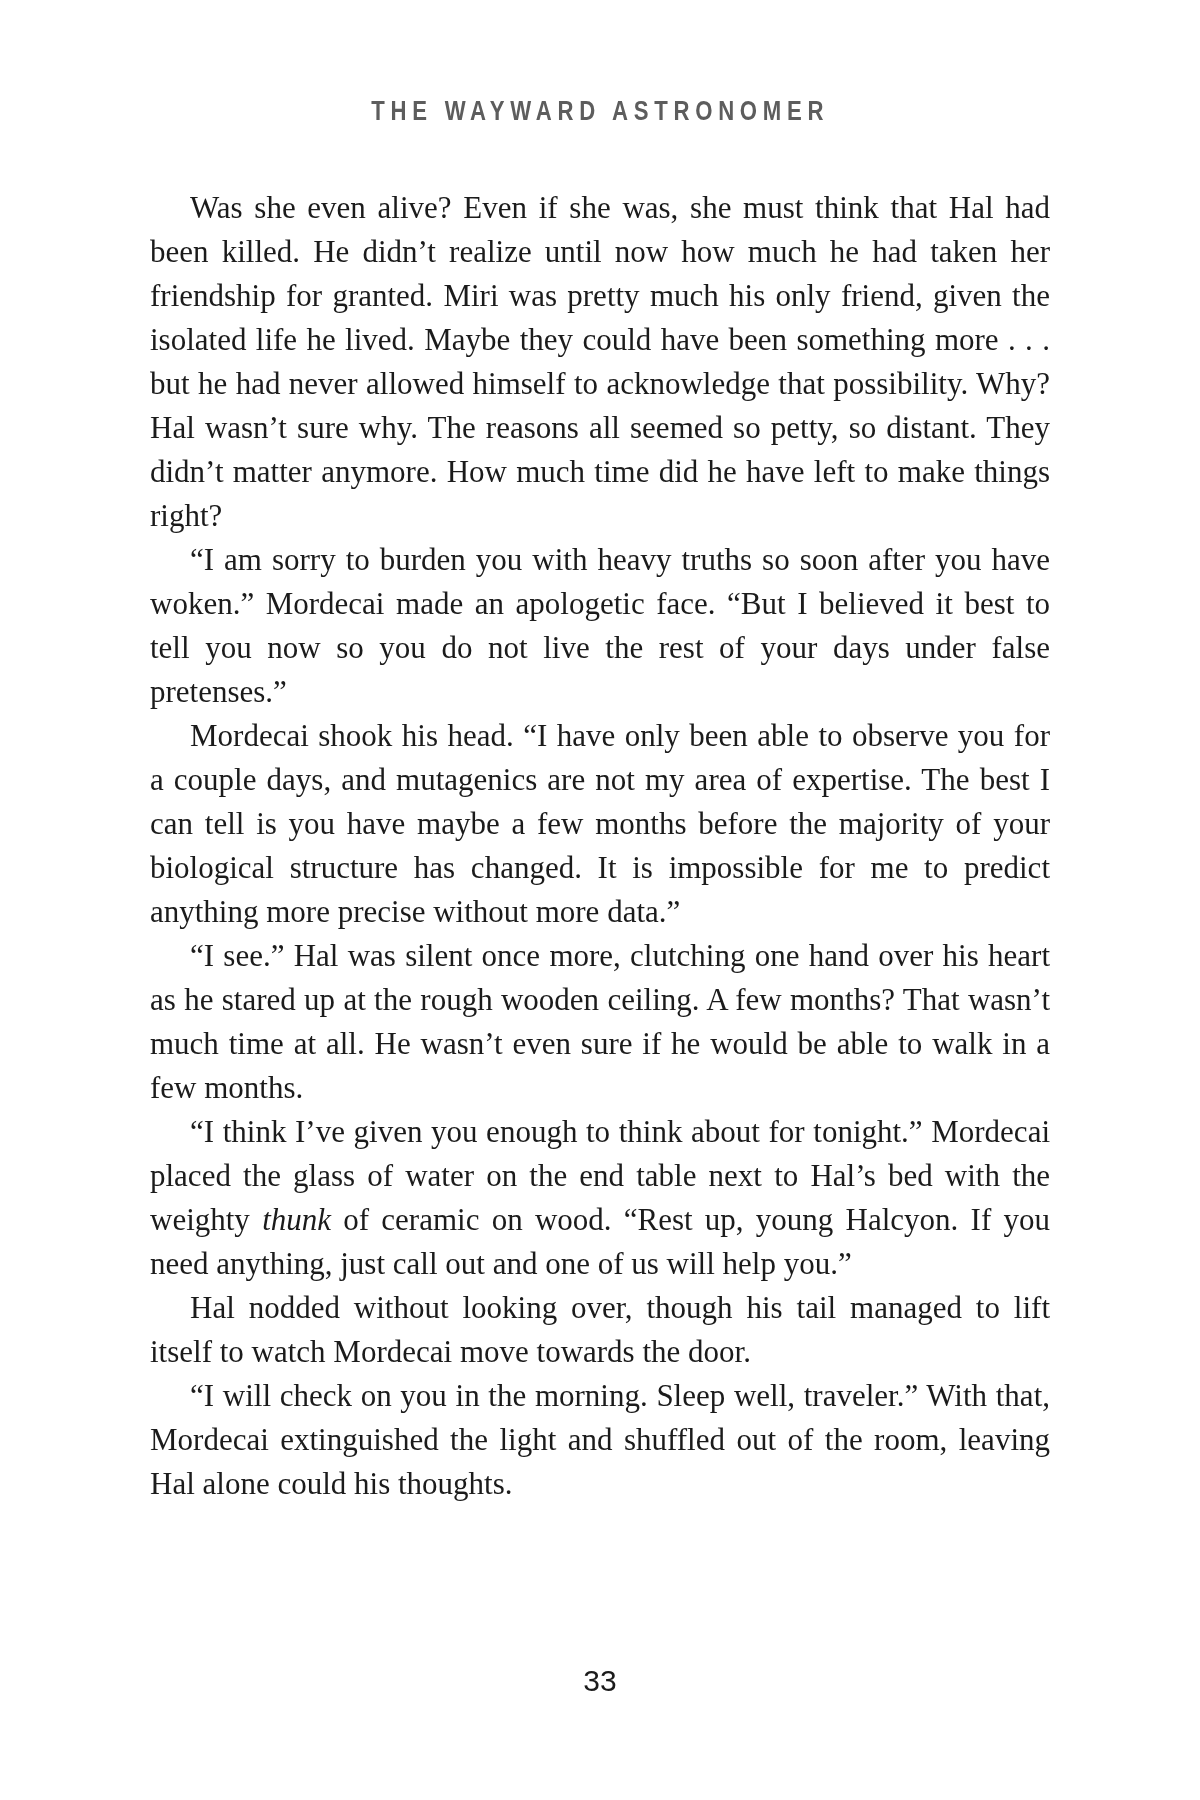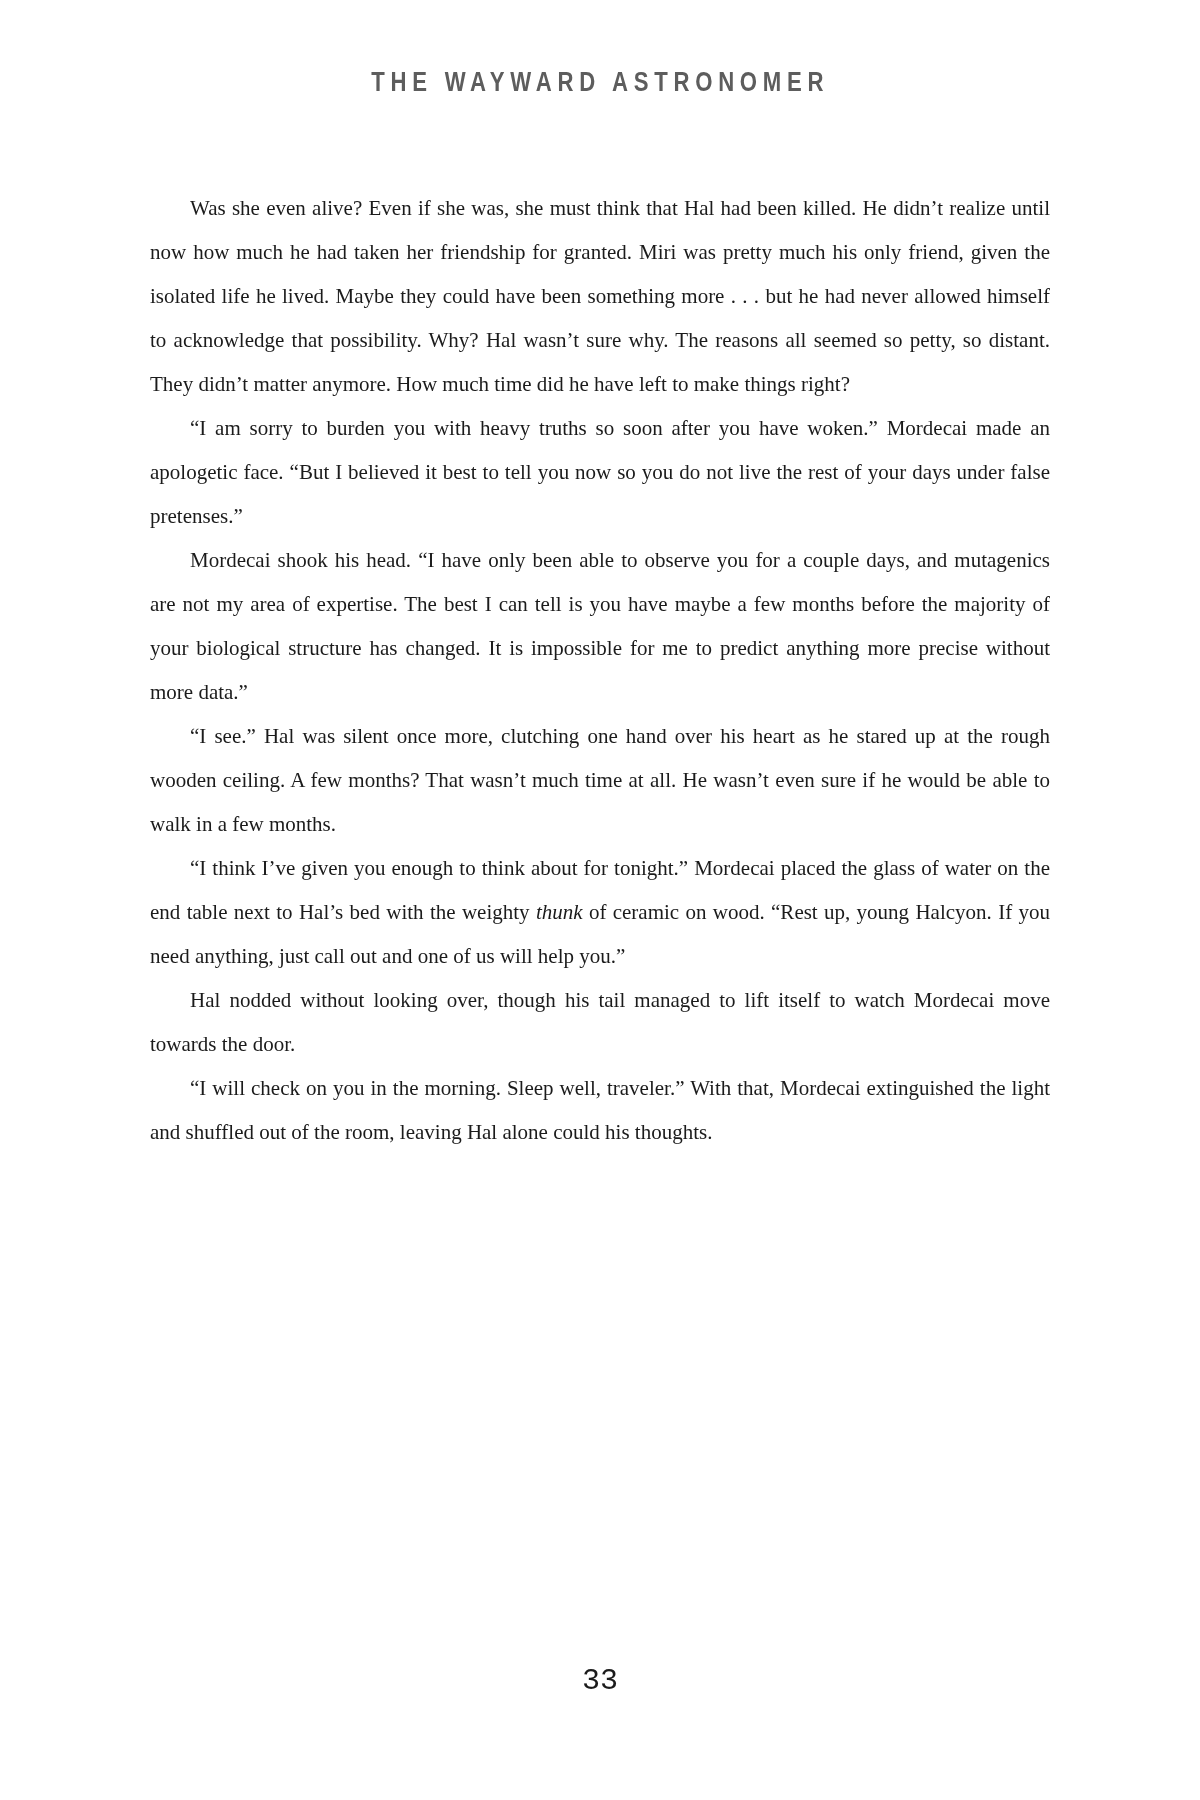--- a/index.html
+++ b/index.html
@@ -15,21 +15,21 @@
   }
   .page {
     position: relative;
     width: 1200px;
     height: 1800px;
     background: var(--bg);
     overflow: hidden;
   }
   .running-head {
     position: absolute;
-    top: 67px;
+    top: 96px;
     left: 0;
     width: 100%;
     text-align: center;
     color: var(--head-color);
   }
   .running-head .head-inner {
     display: inline-block;
     font-family: "Liberation Sans", sans-serif;
     font-weight: 700;
     font-size: 27px;
@@ -37,41 +37,41 @@
     transform: scaleX(0.82);
     transform-origin: center;
     white-space: nowrap;
   }
   .text-block {
     position: absolute;
     top: 186px;
     left: 150px;
     width: 900px;
     font-family: "Liberation Serif", serif;
-    font-size: 21px;
+    font-size: 31px;
     line-height: 44px;
     color: var(--body-color);
     text-align: justify;
   }
   .text-block p {
     margin: 0;
     padding: 0;
     text-indent: 40px;
   }
   .text-block em {
     font-style: italic;
     font-family: Liberation Serif, serif;
   }
   .page-number {
     position: absolute;
     top: 1664px;
     left: 0;
     width: 100%;
     text-align: center;
-    font-family: Liberation Mono, monospace;
+    font-family: Liberation Sans, sans-serif;
     font-size: 30px;
     color: var(--body-color);
   }
 </style>
 </head>
 <body>
 
 <div class="page">
 
   <header class="running-head">

